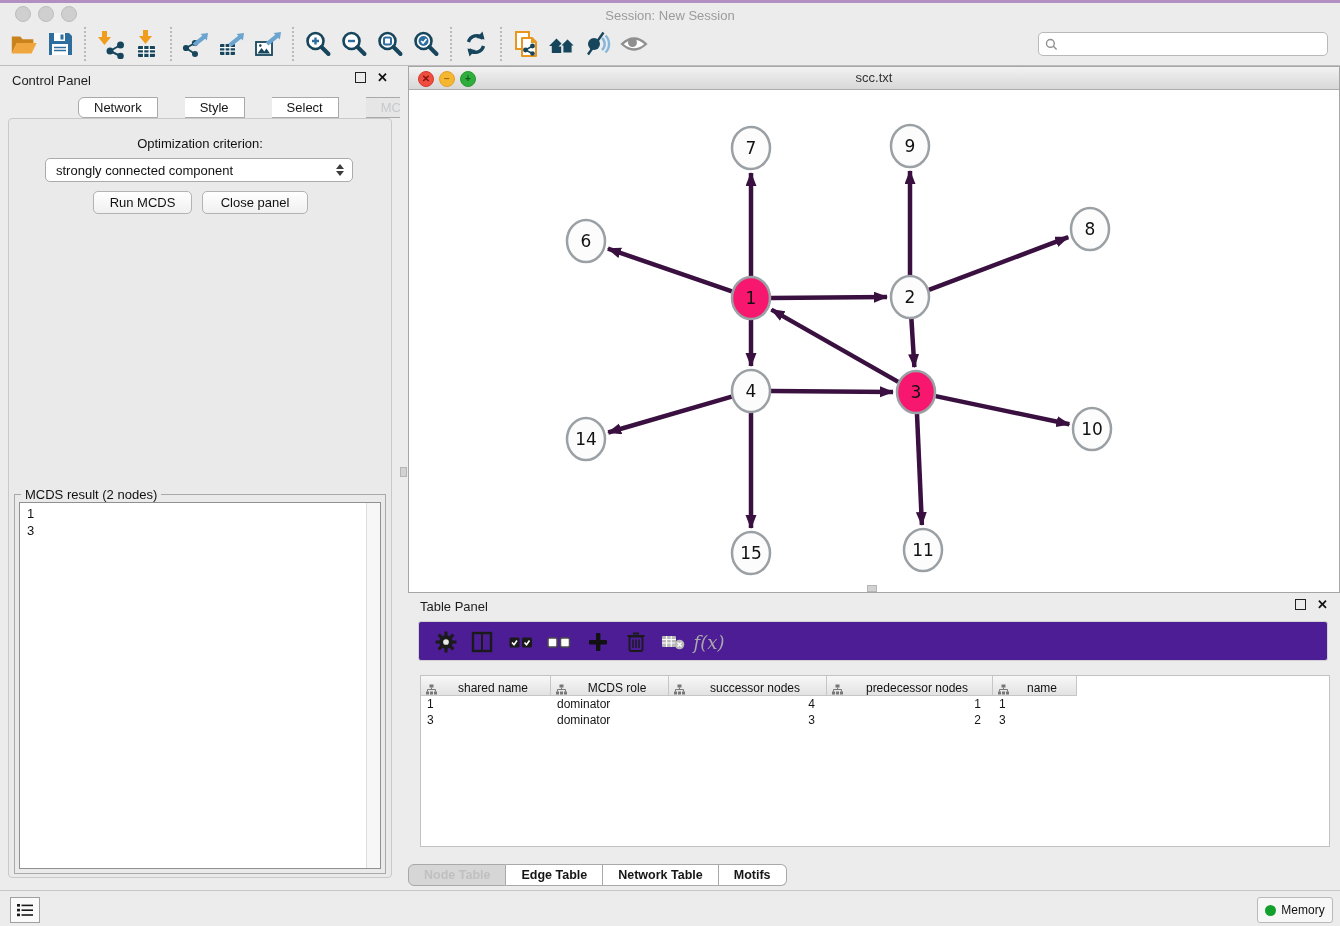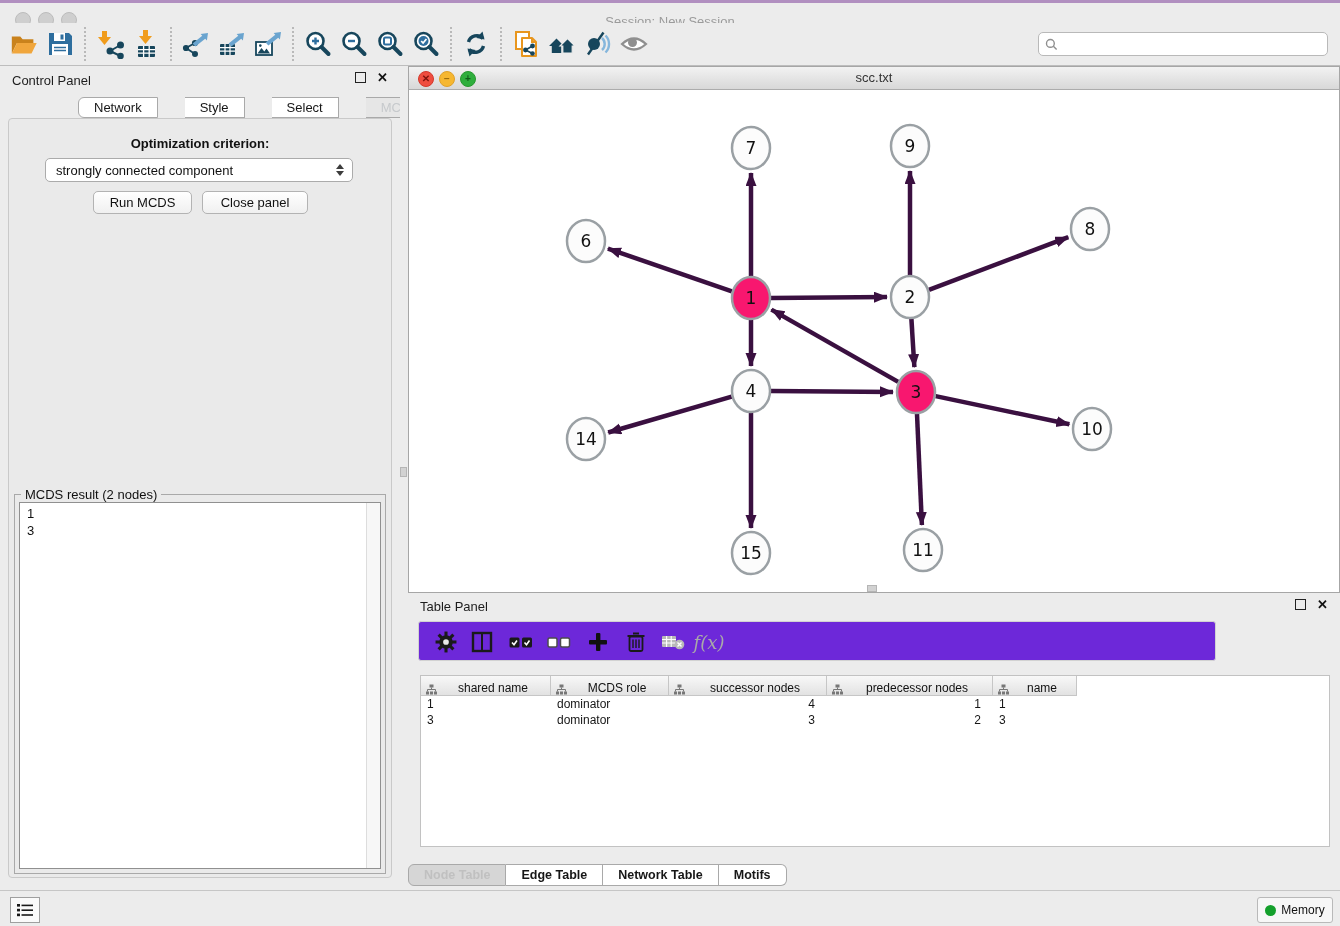--- a/index.html
+++ b/index.html
@@ -1,21 +1,21 @@
 <!DOCTYPE html>
 <html><head>
 <meta charset="utf-8">
 <style>
   html,body{margin:0;padding:0;}
   body{width:1340px;height:926px;position:relative;background:#ececec;
        font-family:"Liberation Sans",sans-serif;overflow:hidden;
        -webkit-font-smoothing:antialiased;}
   
   .purple-strip{position:absolute;top:0;left:0;right:0;height:3px;background:#b18fc0;}
-  .titlebar{position:absolute;top:9px;left:0;right:0;height:20px;background:#ececec;}
+  .titlebar{position:absolute;top:3px;left:0;right:0;height:20px;background:#ececec;}
   .traffic{position:absolute;top:3px;width:14px;height:14px;border-radius:50%;
            display:flex;align-items:center;justify-content:center;
            font-size:10px;font-weight:bold;line-height:1;}
   .t-gray{background:#cfcfcf;border:1px solid #bcbcbc;}
   .title-text{position:absolute;top:3px;left:0;right:0;text-align:center;
               font-size:13px;color:#9b9b9b;line-height:20px;}
   
   .toolbar{position:absolute;top:23px;left:0;right:0;height:42px;background:#ececec;
            border-bottom:1px solid #bdbdbd;display:flex;align-items:center;}
   .tb-ico{width:36px;height:34px;display:flex;align-items:center;justify-content:center;flex:0 0 auto;}
@@ -37,21 +37,21 @@
   .seg-tabs{display:flex;}
   .seg-tab{height:19px;line-height:19px;padding:0 15px;font-size:13px;color:#161616;
            background:#fff;border:1px solid #a9a9a9;border-left:none;}
   .seg-tab:first-child{border-left:1px solid #a9a9a9;border-radius:6px 0 0 6px;}
   .seg-tab:last-child{border-radius:0 6px 6px 0;}
   .seg-tab.selected{background:#e6e6e6;color:#c6c9cc;}
   #control-tabs{position:absolute;left:78px;top:31px;gap:27px;}
   #cp-content{position:absolute;left:8px;top:52px;width:382px;height:758px;
               background:#eaeaea;border:1px solid #c9c9c9;border-radius:4px;}
   #opt-label{position:absolute;left:0;right:0;top:70px;text-align:center;
-             font-size:13px;font-weight:700;color:#111;}
+             font-size:13px;font-weight:400;color:#111;}
   #criterion-select{position:absolute;left:45px;top:92px;width:306px;height:22px;background:#fff;
                     border:1px solid #ababab;border-radius:5px;display:flex;align-items:center;}
   #criterion-select .val{flex:1;font-size:13px;color:#111;padding-left:10px;white-space:nowrap;}
   .spin{display:flex;flex-direction:column;gap:2px;margin-right:8px;}
   .spin i{width:0;height:0;border-left:4px solid transparent;border-right:4px solid transparent;}
   .spin .up{border-bottom:5px solid #3c3c3c;}
   .spin .dn{border-top:5px solid #3c3c3c;}
   .cp-btn{position:absolute;top:125px;height:21px;background:linear-gradient(#ffffff,#f0f0f0);
           border:1px solid #b3b3b3;border-radius:5px;font-size:13px;color:#111;
           display:flex;align-items:center;justify-content:center;}
@@ -80,21 +80,21 @@
   #net-titlebar .traffic{top:4px;}
   .t-red{background:#ef4d3f;border:1px solid #d3392c;color:#7c120c;}
   .t-yellow{background:#f6b730;border:1px solid #dfa02a;color:#9a6b0a;}
   .t-green{background:#2fae3d;border:1px solid #27982f;color:#0f5c18;}
   #net-title{position:absolute;left:0;right:0;top:0;text-align:center;font-size:13px;
              color:#333;line-height:22px;}
   #network-canvas{position:absolute;left:0;top:22px;}
   
   #table-panel{position:absolute;left:408px;top:595px;width:932px;height:295px;}
   #table-panel .panel-title{position:absolute;left:12px;top:4px;}
-  #tp-toolbar{position:absolute;left:10px;top:26px;width:798px;height:40px;background:#6d28d9;
+  #tp-toolbar{position:absolute;left:10px;top:26px;width:910px;height:40px;background:#4c1d95;
               border:1px solid #d2d2d2;border-radius:3px;box-sizing:border-box;}
   .tp-ico{position:absolute;top:8px;width:26px;height:24px;display:flex;
           align-items:center;justify-content:center;}
   .fx{font-family:"DejaVu Serif",serif;font-style:italic;font-size:18px;color:#a9a9a9;}
   #data-table{position:absolute;left:12px;top:80px;width:908px;height:170px;background:#fff;
               border:1px solid #c2c2c2;overflow:hidden;}
   #table-header-row{display:flex;height:20px;background:#fff;}
   .th{box-sizing:border-box;height:20px;background:linear-gradient(#f8f8f8,#e2e2e2);
       border-right:1px solid #c6c6c6;border-bottom:1px solid #c6c6c6;
       display:flex;align-items:flex-end;font-size:12px;color:#111;gap:7px;}

